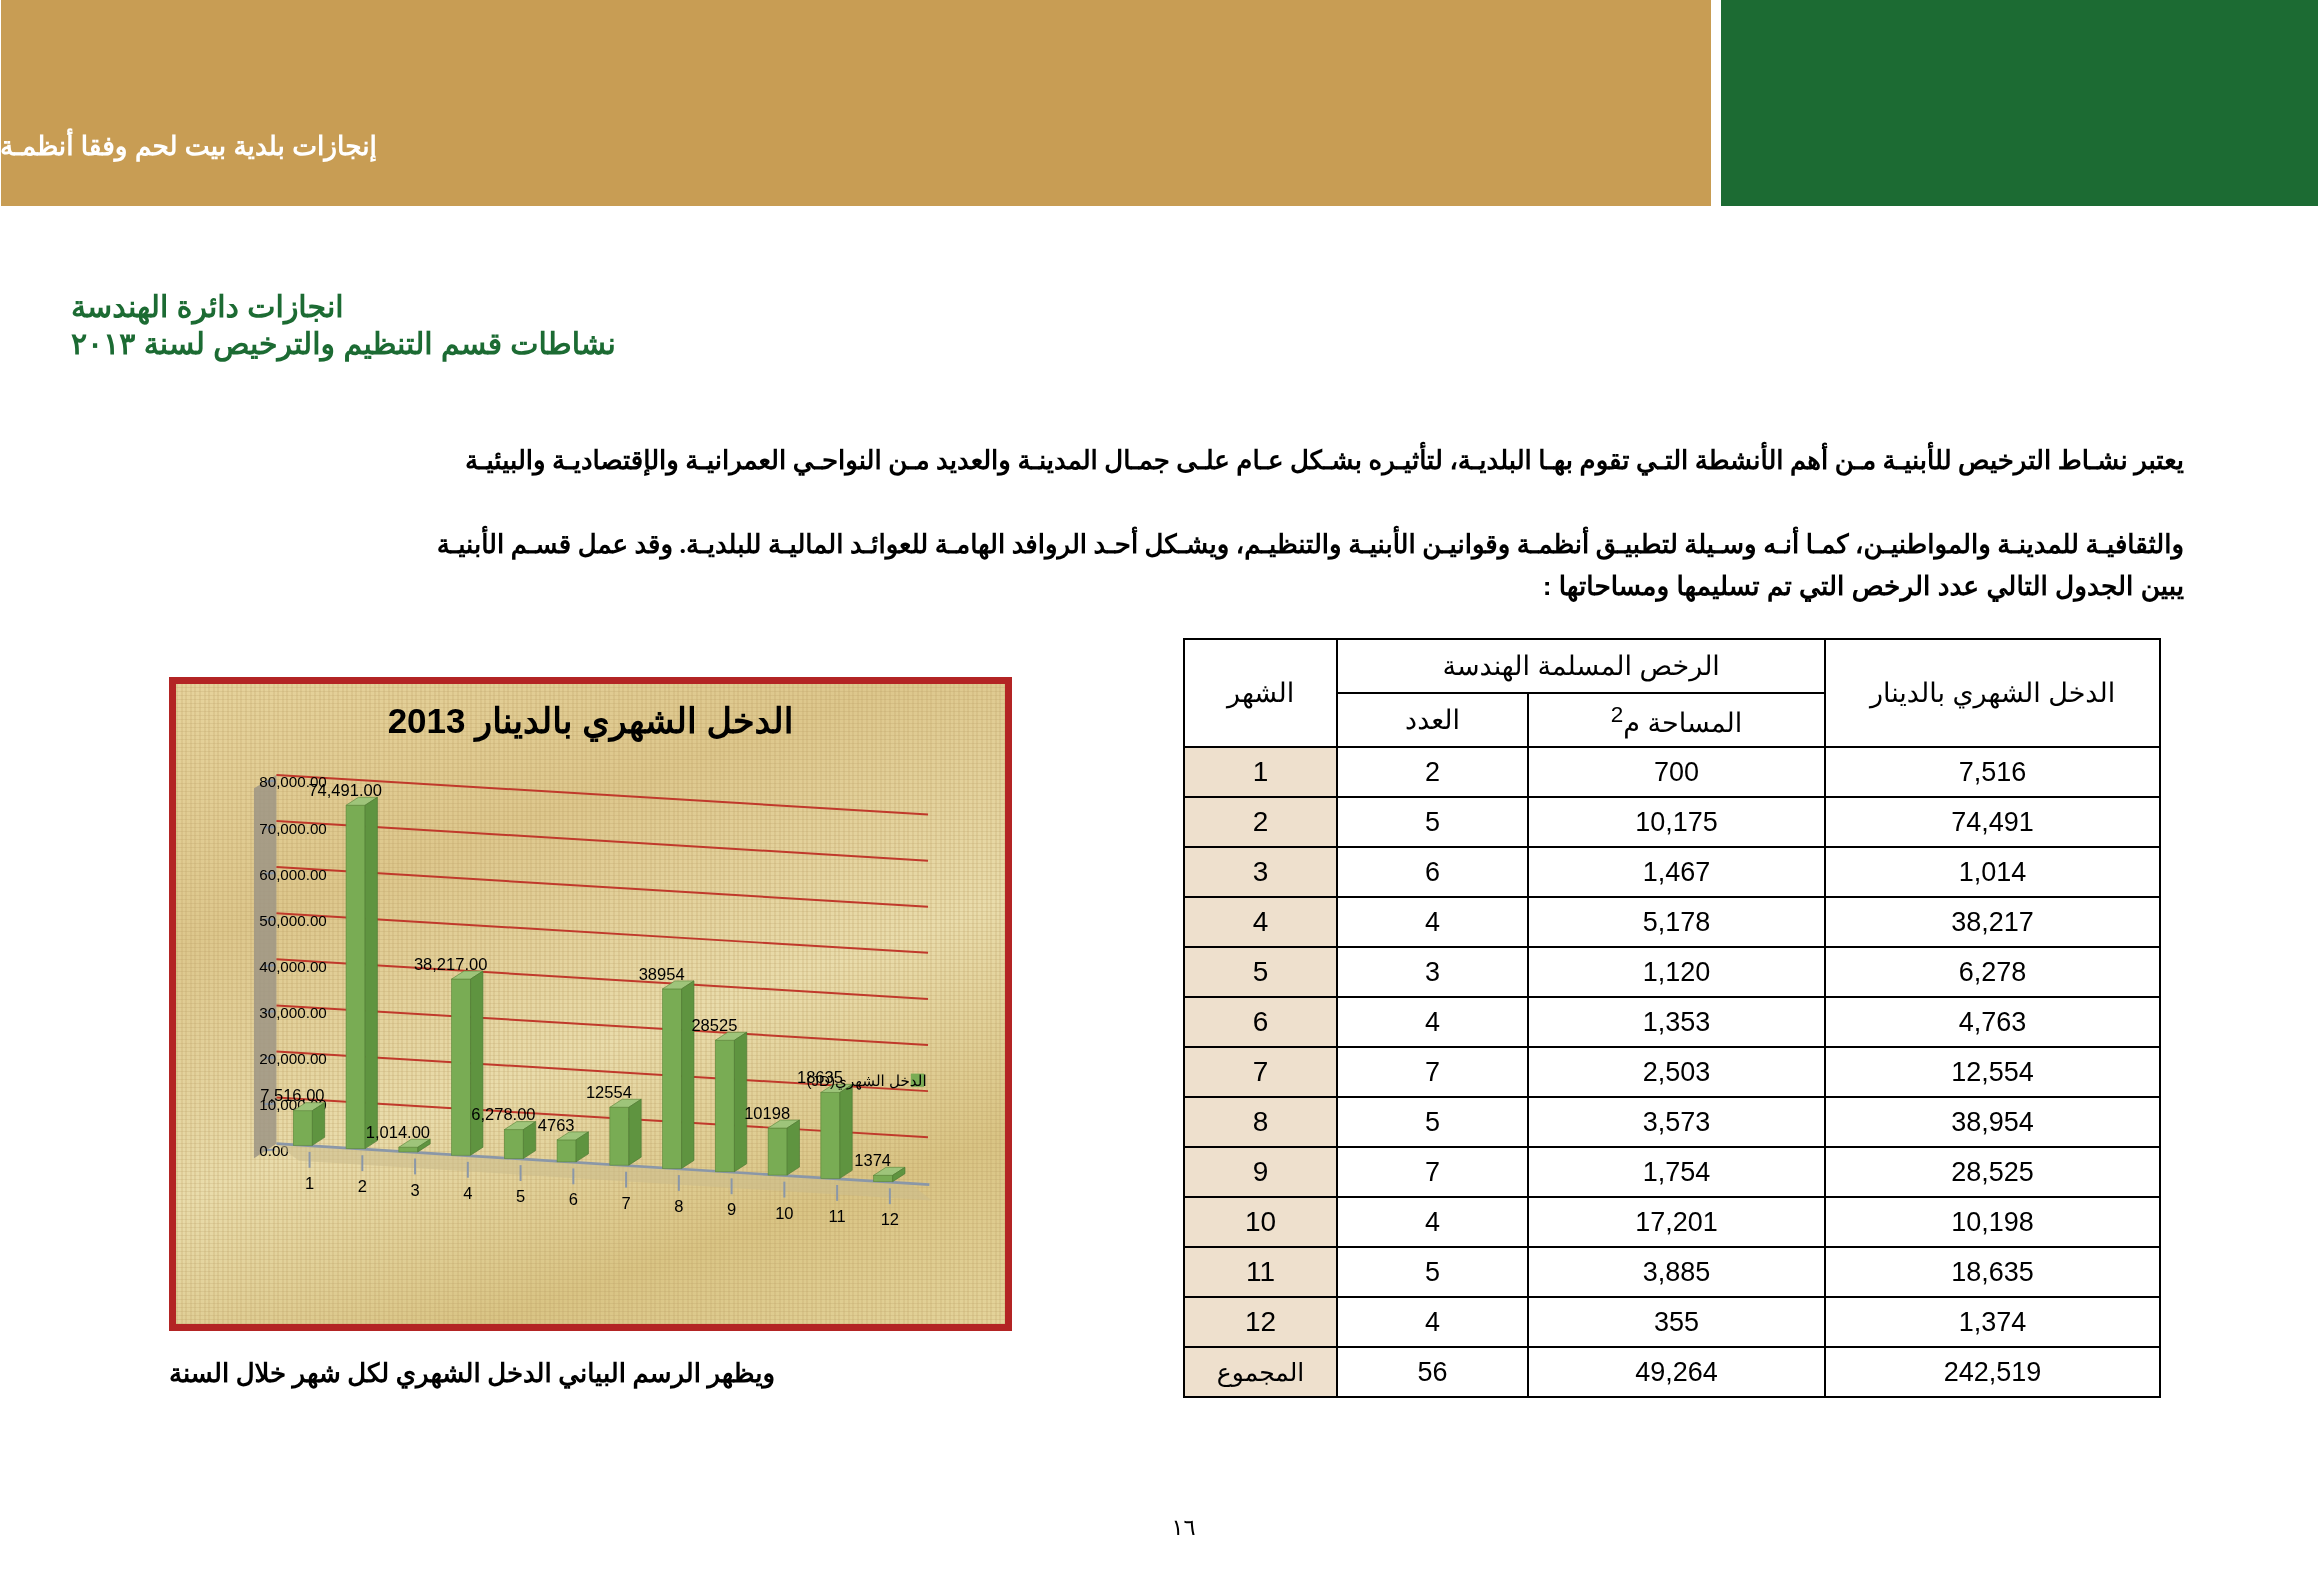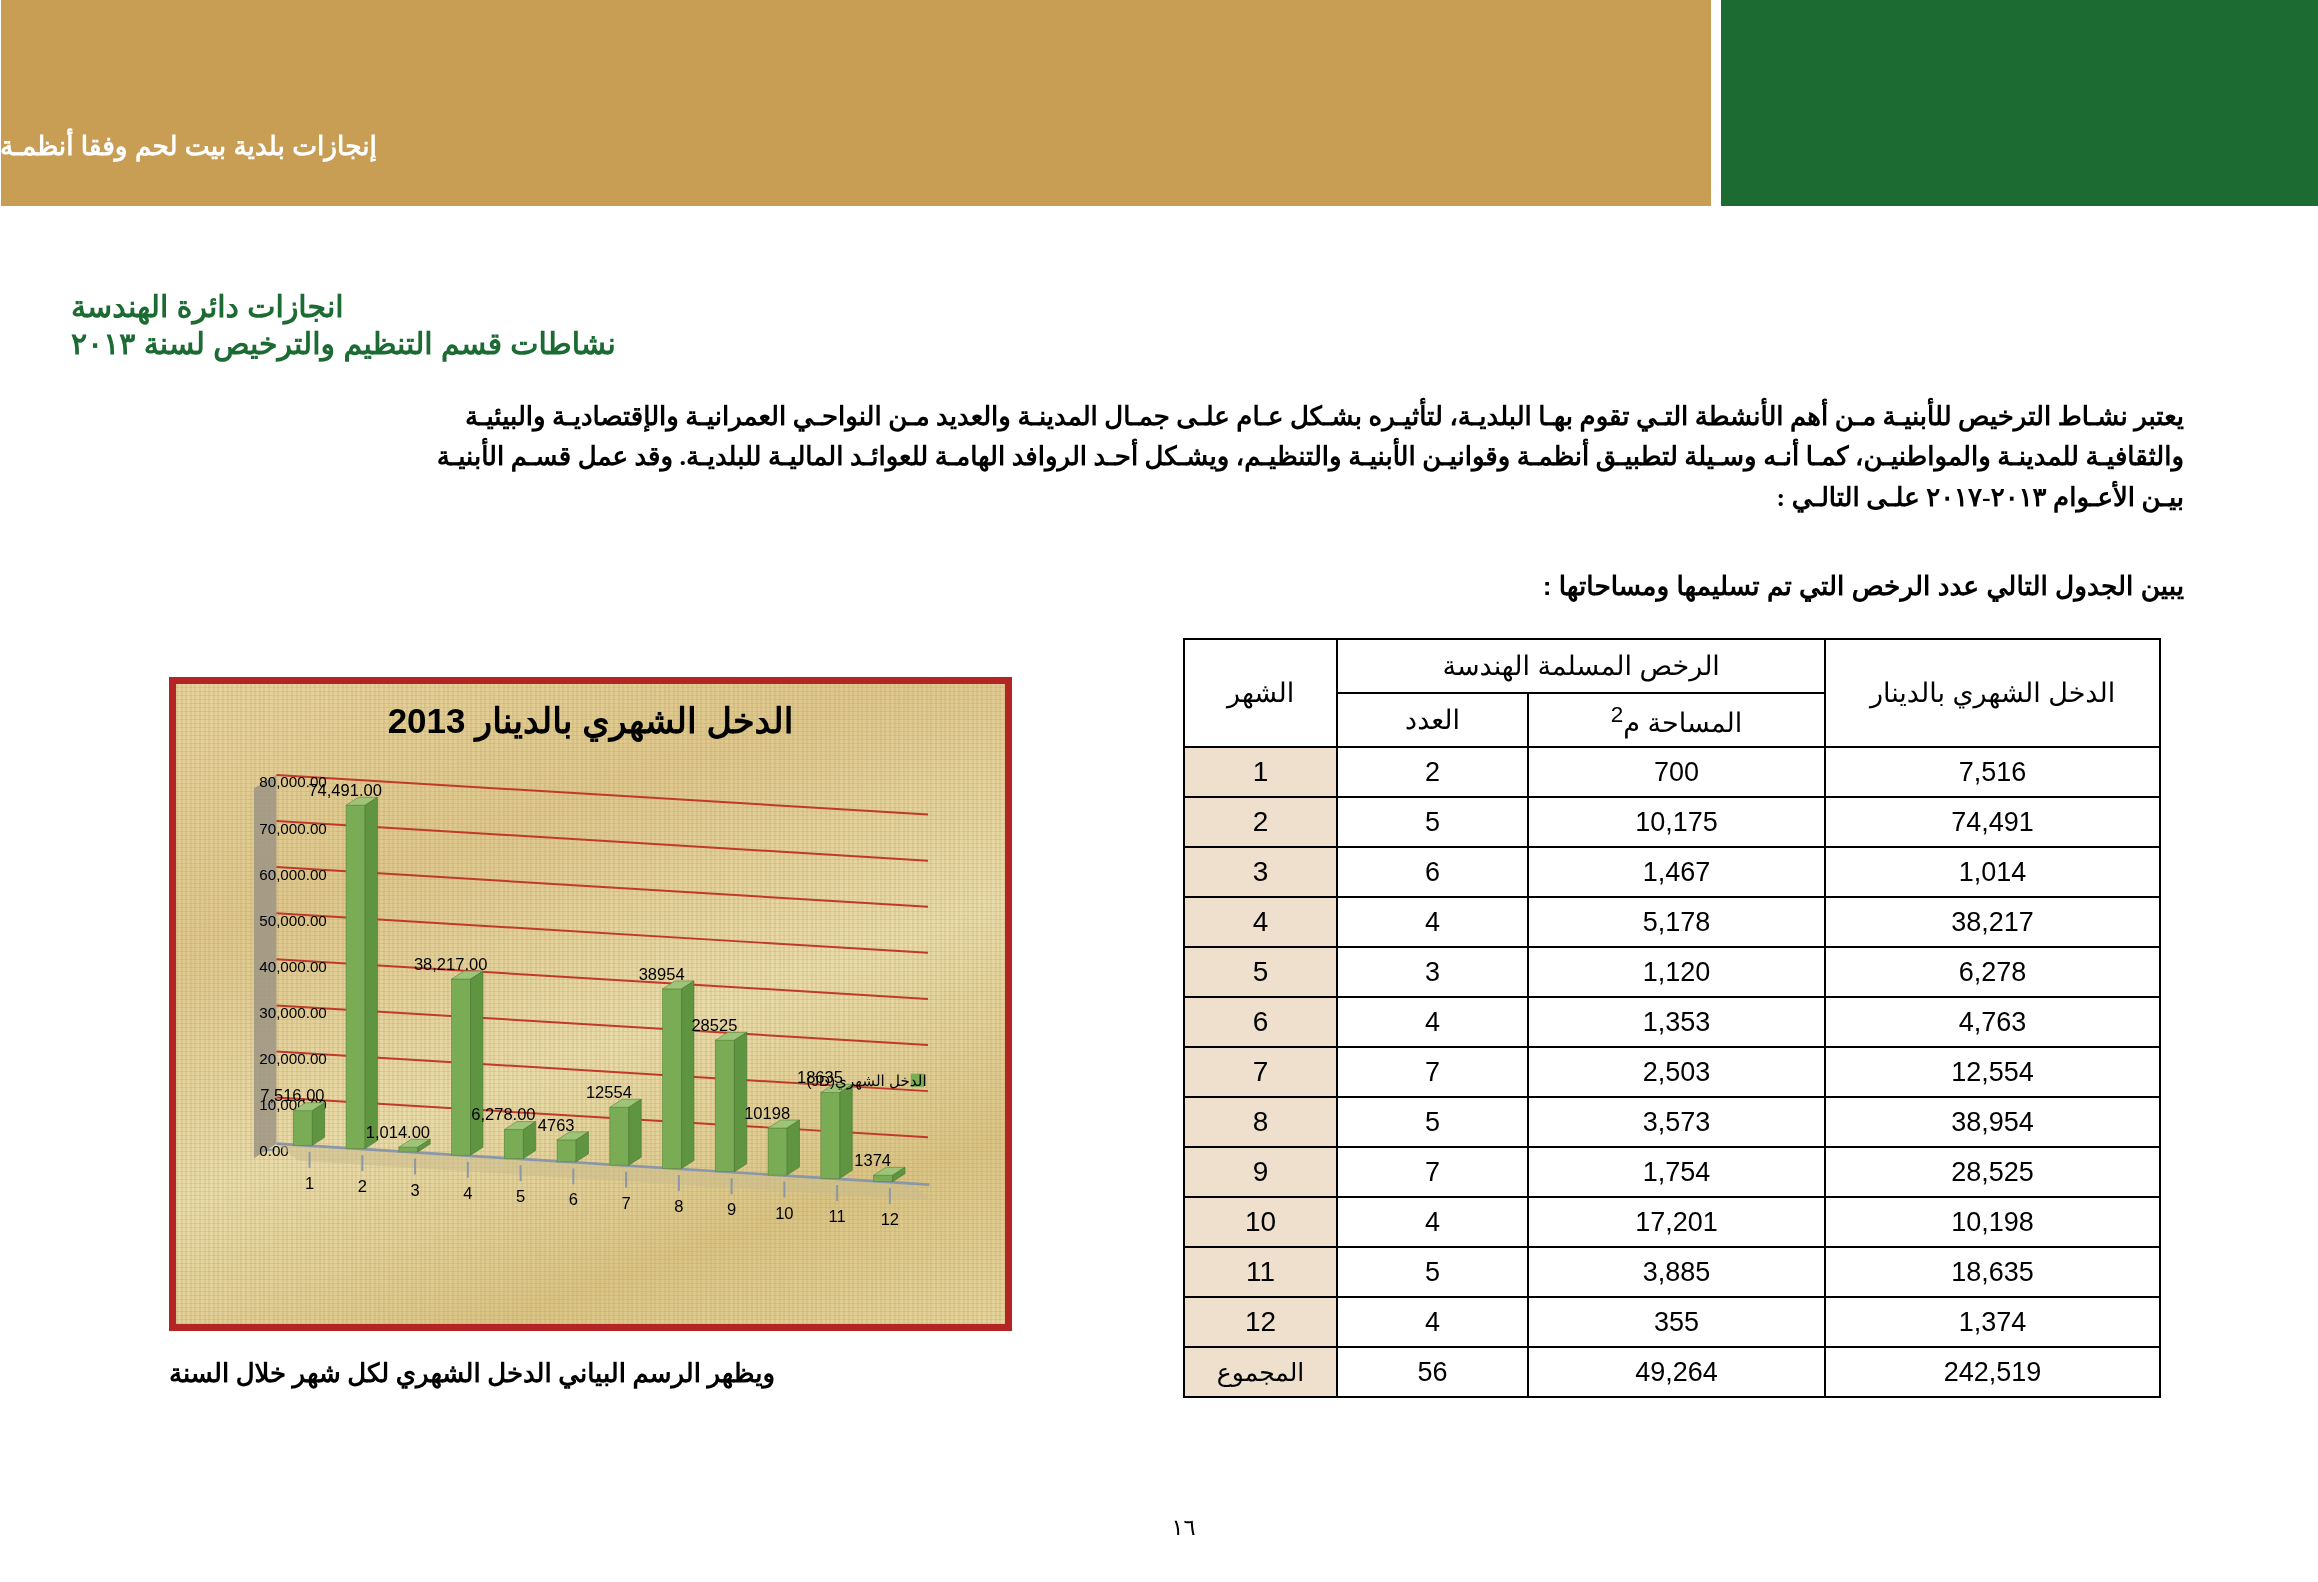--- a/index.html
+++ b/index.html
@@ -32,21 +32,21 @@
   }
   #green-head .l2{font-size:30px;}
   
   #para{
     position:absolute;right:135px;top:397px;width:2056px;
     direction:rtl;text-align:justify;
     font-family:"Liberation Serif", serif;
     font-size:26px;line-height:1.55;color:#000;
     font-weight:600;
   }
-  #para .ln{display:block;white-space:nowrap;}
+  #para .ln{display:block;white-space:nowrap;margin-top:44px;}
   #para .l1{letter-spacing:0.4px;}
   #para .l2{letter-spacing:0.1px;}
   
   #table-lead{
     position:absolute;right:135px;top:570px;width:859px;
     direction:rtl;text-align:right;
     font-family:"Liberation Sans", sans-serif;
     font-weight:bold;font-size:26.4px;color:#000;
     white-space:nowrap;
   }
@@ -115,21 +115,20 @@
 </div>
 
 <div id="green-head">
   <div class="l1">انجازات دائرة الهندسة</div>
   <div class="l2">نشاطات قسم التنظيم والترخيص لسنة ٢٠١٣</div>
 </div>
 
 <div id="para">
   <span class="ln l1">يعتبر نشـاط الترخيص للأبنيـة مـن أهم الأنشطة التـي تقوم بهـا البلديـة، لتأثيـره بشـكل عـام علـى جمـال المدينـة والعديد مـن النواحـي العمرانيـة والإقتصاديـة والبيئيـة</span>
   <span class="ln l2">والثقافيـة للمدينـة والمواطنيـن، كمـا أنـه وسـيلة لتطبيـق أنظمـة وقوانيـن الأبنيـة والتنظيـم، ويشـكل أحـد الروافد الهامـة للعوائـد الماليـة للبلديـة. وقد عمل قسـم الأبنيـة</span>
-  <span class="ln l3">بيـن الأعـوام ٢٠١٣-٢٠١٧ علـى التالـي :</span>
 </div>
 
 <div id="table-lead">يبين الجدول التالي عدد الرخص التي تم تسليمها  ومساحاتها :</div>
 
 <div id="tbl-wrap">
   <table>
     <thead>
       <tr>
         <th rowspan="2">الدخل الشهري بالدينار</th>
         <th colspan="2">الرخص المسلمة الهندسة</th>

